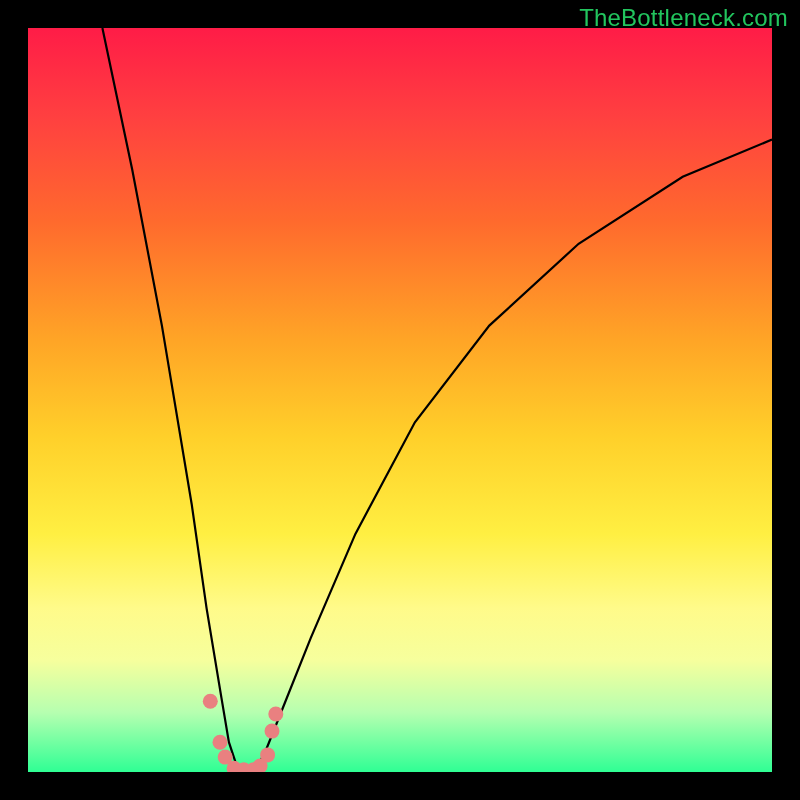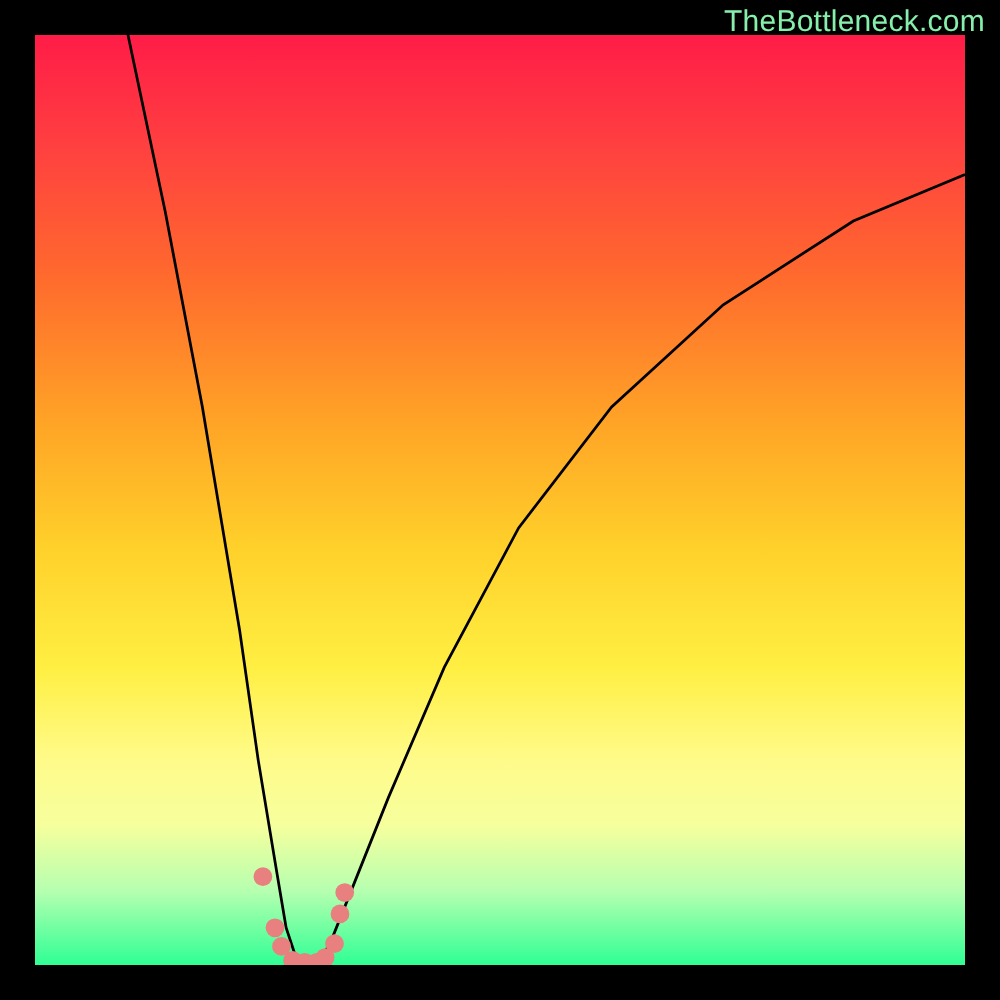--- a/index.html
+++ b/index.html
@@ -10,21 +10,21 @@
           #ff1c47 0%,
           #ff4040 12%,
           #ff6a2d 26%,
           #ffa526 42%,
           #ffd02a 55%,
           #ffef42 68%,
           #fffb8a 78%,
           #f6ff9d 85%,
           #b6ffb0 92%,
           #2fff94 100%)}
-  .watermark{position:absolute;top:4px;right:12px;color:#86efac;font-size:24px;font-weight:400;letter-spacing:0.2px}
+  .watermark{position:absolute;top:4px;right:12px;color:#22c55e;font-size:24px;font-weight:400;letter-spacing:0.2px}
   svg{position:absolute;left:0;top:0}
   .curve{fill:none;stroke:#000;stroke-width:2.2}
   .dot{fill:#e98080}
 </style>
 </head>
 <body>
 
 <div class="frame">
   <div class="plot">
     <div class="grad"></div>

